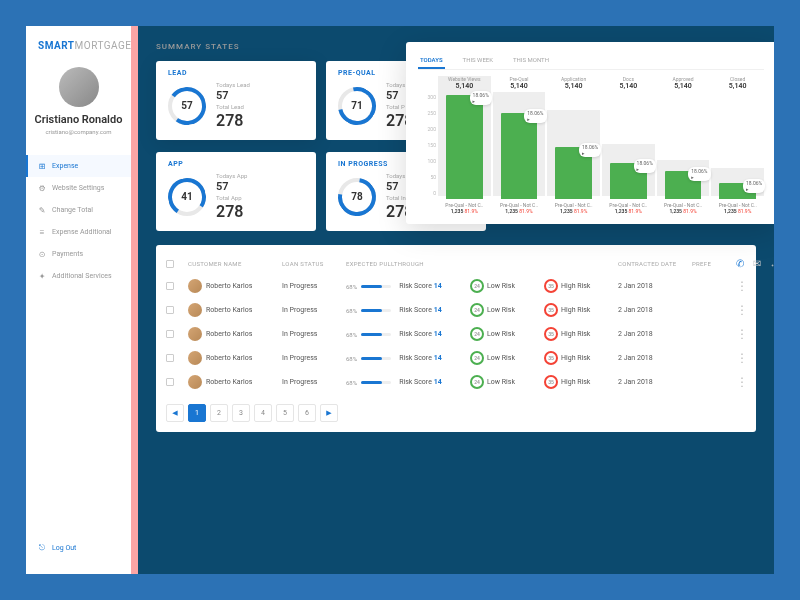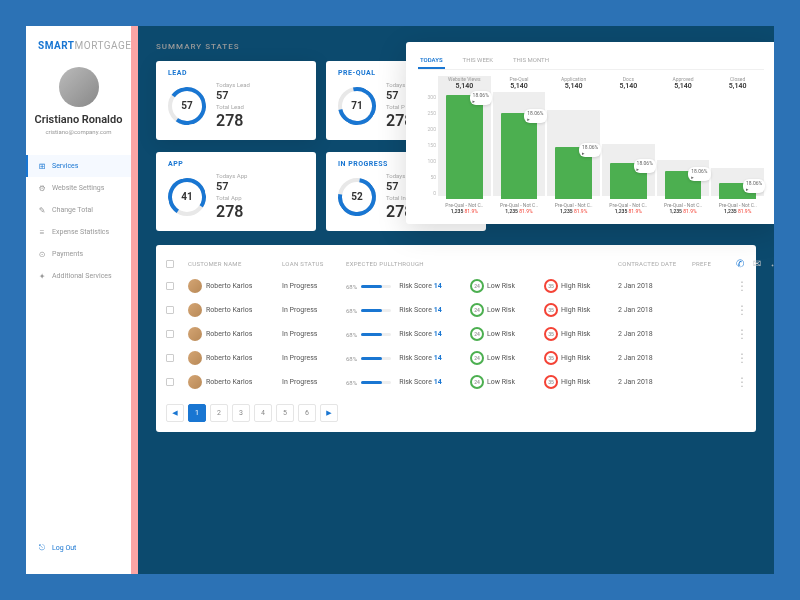--- a/index.html
+++ b/index.html
@@ -86,33 +86,33 @@
       <span class="a">SMART</span><span class="b">MORTGAGE</span>
     </div>
     <div class="avatar"></div>
     <div class="user">
       <div class="user-name">Cristiano Ronaldo</div>
       <div class="user-email">cristiano@company.com</div>
     </div>
     <nav class="nav" id="nav">
         <div class="nav-item active">
           <span class="nav-icon">⊞</span>
-          <span>Services</span>
+          <span>Expense</span>
         </div>
         <div class="nav-item">
           <span class="nav-icon">⚙</span>
           <span>Website Settings</span>
         </div>
         <div class="nav-item">
           <span class="nav-icon">✎</span>
           <span>Change Total</span>
         </div>
         <div class="nav-item">
           <span class="nav-icon">≡</span>
-          <span>Expense Statistics</span>
+          <span>Expense Additional</span>
         </div>
         <div class="nav-item">
           <span class="nav-icon">⊙</span>
           <span>Payments</span>
         </div>
         <div class="nav-item">
           <span class="nav-icon">✦</span>
           <span>Additional Services</span>
         </div>
       </nav>
@@ -165,21 +165,21 @@
     <div class="stat-sm">57</div>
     <div class="stat-lbl">Total App</div>
     <div class="stat-lg">278</div>
   </div>
         </div>
         <div class="card">
           <div class="card-title">IN PROGRESS</div>
   <div class="ring-wrap">
     <div class="ring-bg"></div>
             <div class="ring-fg" style="transform:rotate(234deg)"></div>
-    <div class="ring-val">52</div>
+    <div class="ring-val">78</div>
   </div>
   <div class="card-stats">
     <div class="stat-lbl">Todays</div>
     <div class="stat-sm">57</div>
     <div class="stat-lbl">Total In</div>
     <div class="stat-lg">278</div>
   </div>
         </div>
       </div>
 

